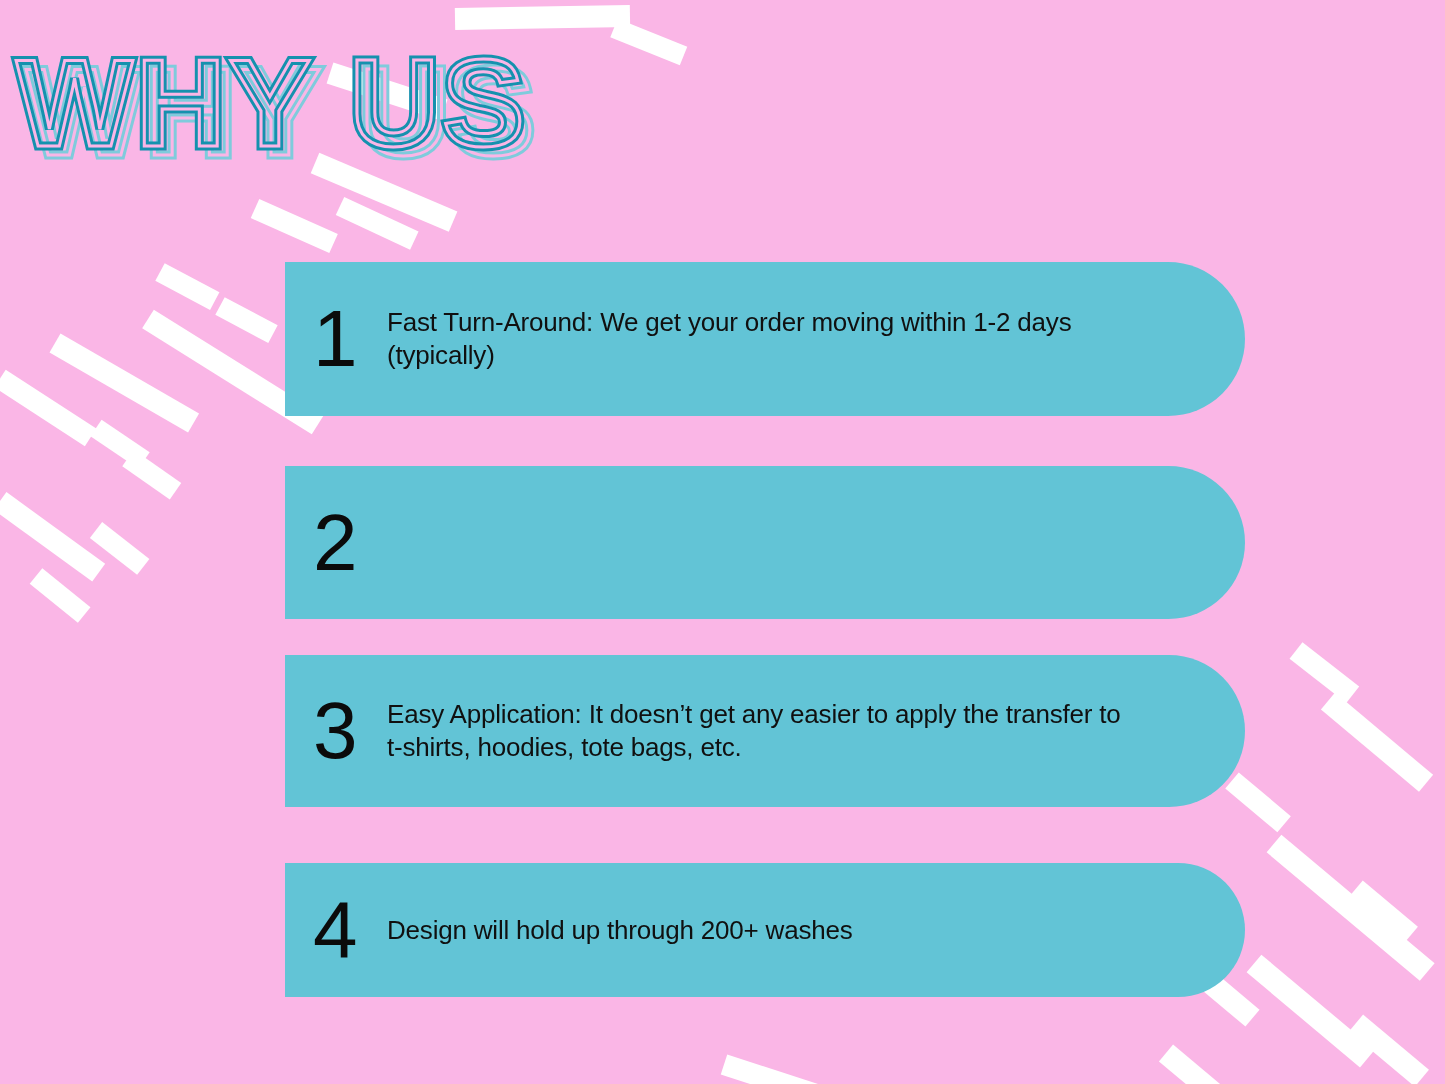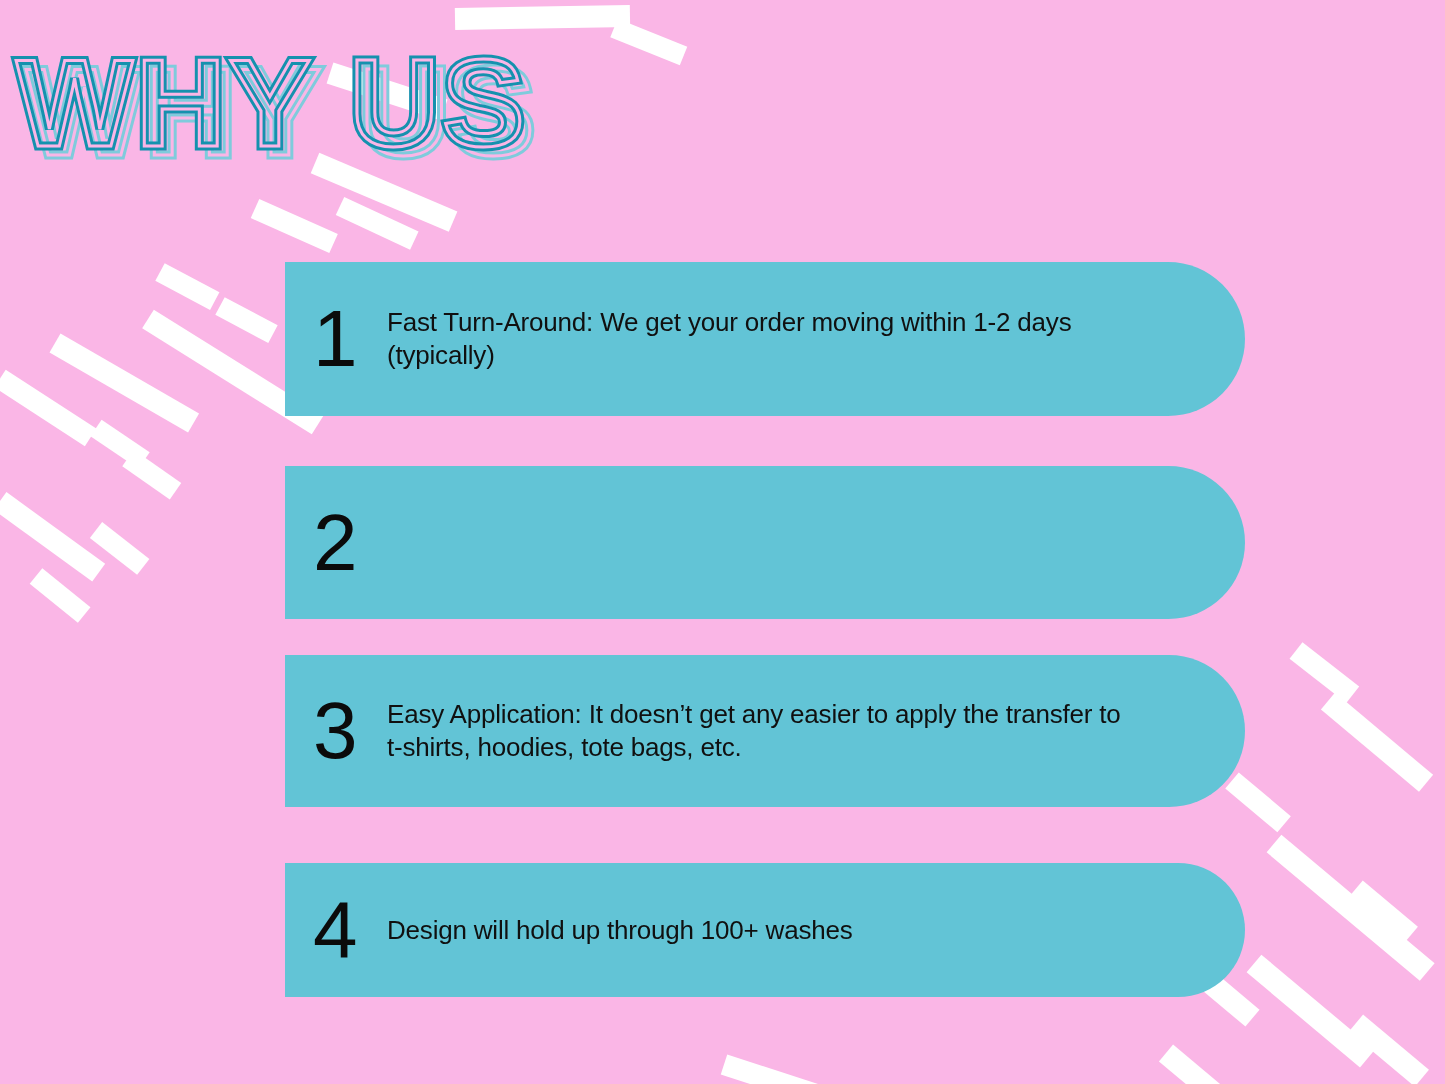--- a/index.html
+++ b/index.html
@@ -160,17 +160,17 @@
       <div class="pill-num">2</div>
     </div>
 
     <div class="pill pill-3">
       <div class="pill-num">3</div>
       <div class="pill-text">Easy Application: It doesn’t get any easier to apply the transfer to t-shirts, hoodies, tote bags, etc.</div>
     </div>
 
     <div class="pill pill-4">
       <div class="pill-num">4</div>
-      <div class="pill-text">Design will hold up through 100+ washes</div>
+      <div class="pill-text">Design will hold up through 200+ washes</div>
     </div>
 
   </div>
 </div>
 
 </body></html>

